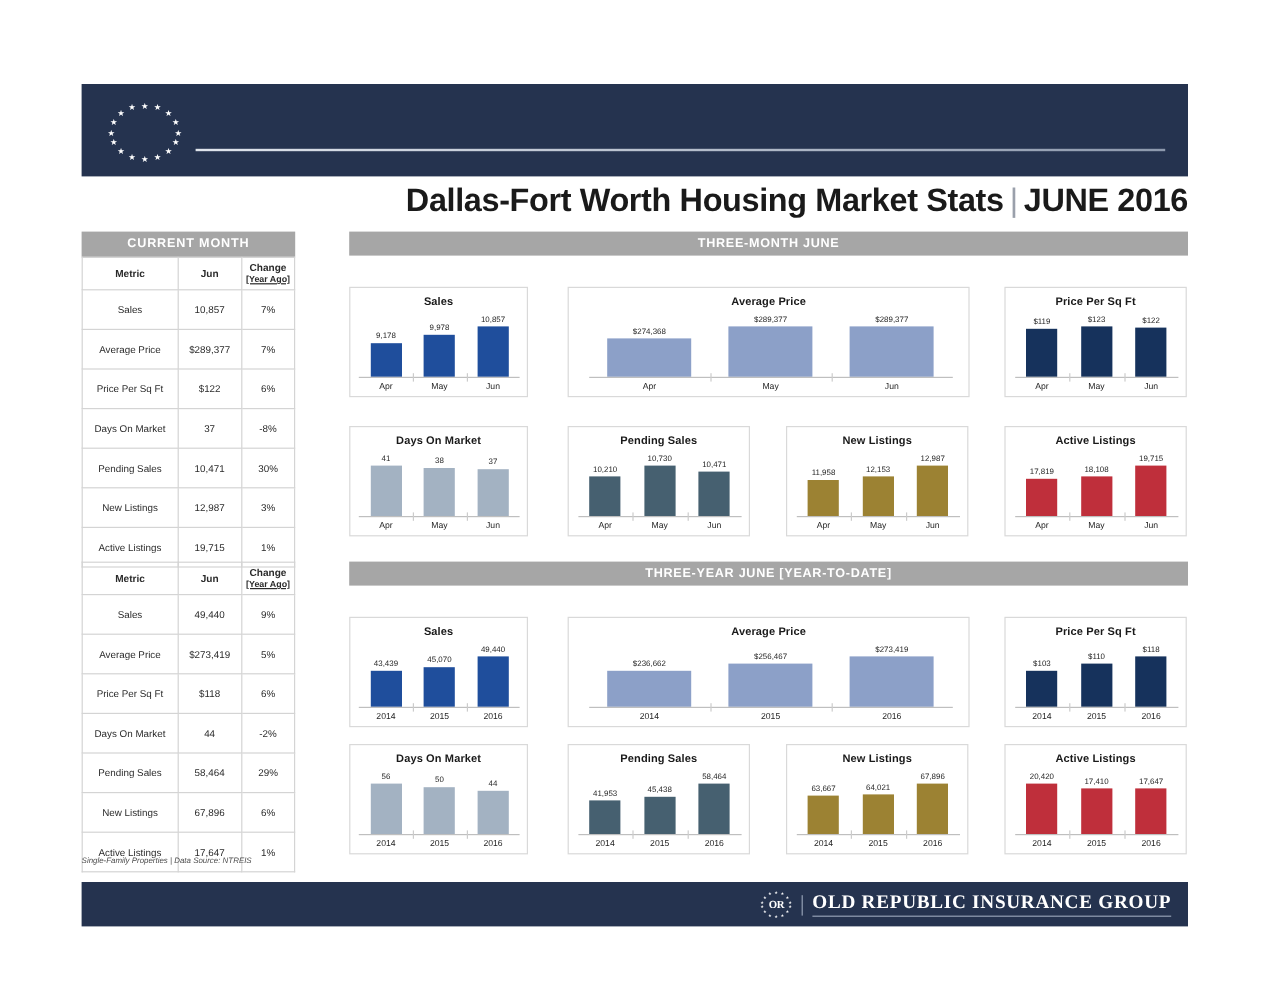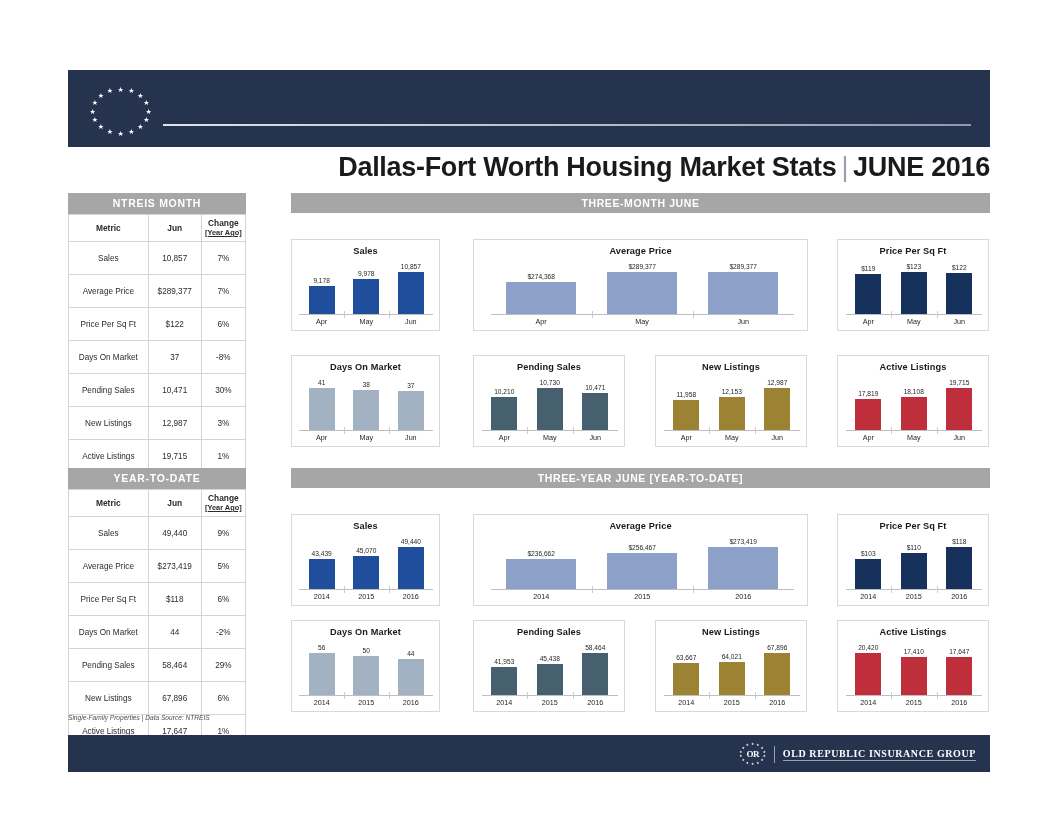--- a/index.html
+++ b/index.html
@@ -117,21 +117,21 @@
   .fstar { position: relative; width: 26px; height: 22px; }
   .fstar span { position: absolute; color: #fff; font-size: 4px; line-height: 4px; }
   .fstar .mono {
     position: absolute; left: 50%; top: 50%; transform: translate(-50%,-50%);
     font-family: "Liberation Serif", serif; font-size: 9px; font-weight: bold;
     color: #fff; letter-spacing: -0.5px;
   }
   .fdiv { width: 1px; height: 17px; background: #93a0b5; margin: 0 8px; }
   .ftext {
     font-family: "Liberation Serif", serif; font-weight: bold;
-    font-size: 10px; color: #fff; letter-spacing: 0.6px; white-space: nowrap;
+    font-size: 16px; color: #fff; letter-spacing: 0.6px; white-space: nowrap;
     border-bottom: 1px solid #93a0b5; padding-bottom: 1px;
   }
 </style>
 </head>
 <body>
 
 <div class="top-band">
   <div class="brand-row">
     <div class="star-circle">
         <span style="font-size: 7px; left: 27.5px; top: -1.5px;">★</span>
@@ -153,21 +153,21 @@
       </div>
   </div>
   <div class="brand-rule"></div>
 </div>
 
 <div class="page-title">
   <span>Dallas-Fort Worth Housing Market Stats</span><span class="sep">|</span><span>JUNE 2016</span>
 </div>
 
 <div class="side-table cur">
-  <div class="tbl-caption">NTREIS MONTH</div>
+  <div class="tbl-caption">CURRENT MONTH</div>
   <table class="stats">
     <colgroup>
         <col class="c1">
         <col class="c2">
         <col class="c3">
       </colgroup>
     <thead>
       <tr>
         <th>Metric</th>
         <th>Jun</th>
@@ -211,21 +211,20 @@
         <tr>
           <td>Active Listings</td>
           <td>19,715</td>
           <td>1%</td>
         </tr>
       </tbody>
   </table>
 </div>
 
 <div class="side-table ytd">
-  <div class="tbl-caption">YEAR-TO-DATE</div>
   <table class="stats">
     <colgroup>
         <col class="c1">
         <col class="c2">
         <col class="c3">
       </colgroup>
     <thead>
       <tr>
         <th>Metric</th>
         <th>Jun</th>

